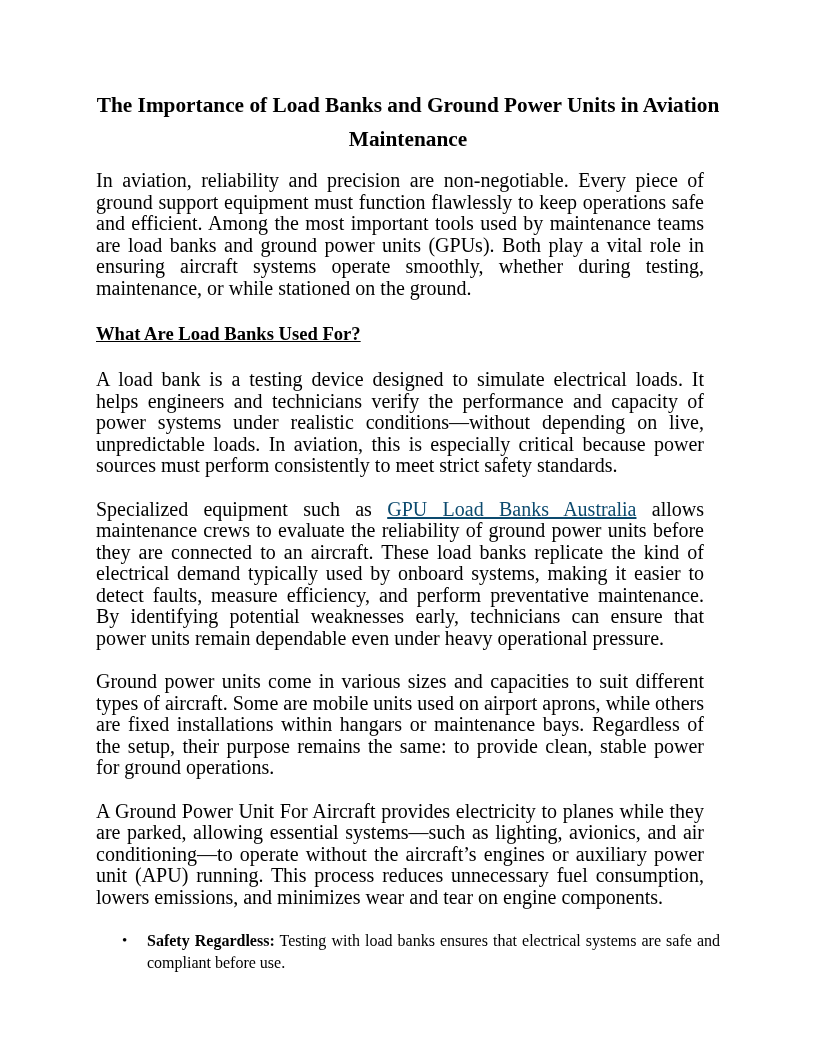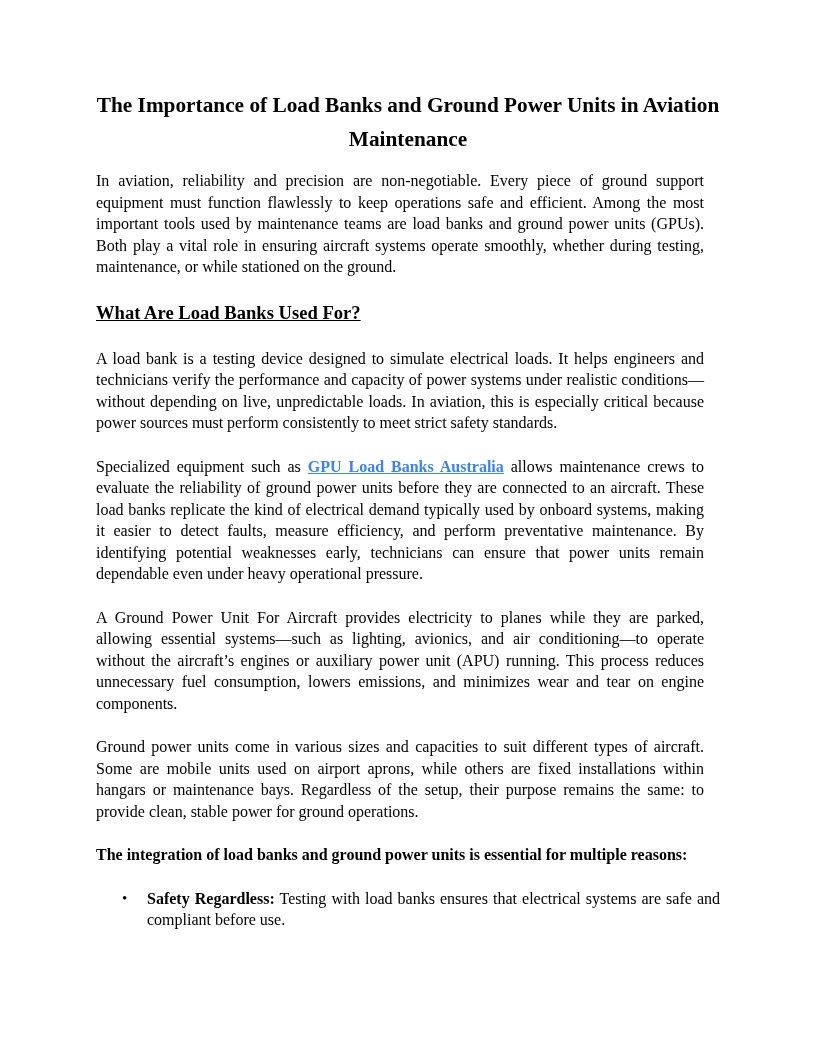--- a/index.html
+++ b/index.html
@@ -22,38 +22,38 @@
     background: #ffffff;
   }
   h1.doc-title {
     font-size: 21.3px;
     line-height: 34px;
     font-weight: bold;
     text-align: center;
     margin: 0 0 14px 0;
   }
   p.body-para {
-    font-size: 16px;
+    font-size: 20px;
     line-height: 21.5px;
     text-align: justify;
     margin: 0 16px 22px 0;
   }
   h2.section-heading {
     font-size: 18.6px;
     line-height: 25px;
     font-weight: bold;
     margin: 0 0 23px 0;
     text-decoration: underline;
   }
   p.bold-para {
     font-weight: bold;
   }
   a.doc-link {
-    color: #3b82f6;
-    font-weight: bold;
+    color: #0c4a6e;
+    font-weight: normal;
     text-decoration: underline;
     cursor: pointer;
   }
   ul.bullet-list {
     list-style: none;
     margin: 0;
     padding: 0;
   }
   ul.bullet-list li {
     display: flex;
@@ -81,26 +81,25 @@
 
   <p class="body-para">In aviation, reliability and precision are non-negotiable. Every piece of ground support equipment must function flawlessly to keep operations safe and efficient. Among the most important tools used by maintenance teams are load banks and ground power units (GPUs). Both play a vital role in ensuring aircraft systems operate smoothly, whether during testing, maintenance, or while stationed on the ground.</p>
 
   <h2 class="section-heading">What Are Load Banks Used For?</h2>
 
   <p class="body-para">A load bank is a testing device designed to simulate electrical loads. It helps engineers and technicians verify the performance and capacity of power systems under realistic conditions—without depending on live, unpredictable loads. In aviation, this is especially critical because power sources must perform consistently to meet strict safety standards.</p>
 
   <p class="body-para"><span>Specialized equipment such as </span><a class="doc-link">GPU Load Banks Australia</a><span> allows maintenance crews to evaluate the reliability of ground power units before they are connected to an aircraft. These load banks replicate the kind of electrical demand typically used by onboard systems, making it easier to detect faults, measure efficiency, and perform preventative maintenance. By identifying potential weaknesses early, technicians can ensure that power units remain dependable even under heavy operational pressure.</span></p>
 
 
+  <p class="body-para">Ground power units come in various sizes and capacities to suit different types of aircraft. Some are mobile units used on airport aprons, while others are fixed installations within hangars or maintenance bays. Regardless of the setup, their purpose remains the same: to provide clean, stable power for ground operations.</p>
+
   <p class="body-para">A Ground Power Unit For Aircraft provides electricity to planes while they are parked, allowing essential systems—such as lighting, avionics, and air conditioning—to operate without the aircraft’s engines or auxiliary power unit (APU) running. This process reduces unnecessary fuel consumption, lowers emissions, and minimizes wear and tear on engine components.</p>
 
-  <p class="body-para">Ground power units come in various sizes and capacities to suit different types of aircraft. Some are mobile units used on airport aprons, while others are fixed installations within hangars or maintenance bays. Regardless of the setup, their purpose remains the same: to provide clean, stable power for ground operations.</p>
 
-
-  <p class="body-para bold-para">The integration of load banks and ground power units is essential for multiple reasons:</p>
 
   <ul class="bullet-list">
     <li>
       <span class="bullet-marker">•</span>
       <span class="li-body"><strong>Safety Regardless:</strong><span> Testing with load banks ensures that electrical systems are safe and compliant before use.</span></span>
     </li>
   </ul>
 
 </div>
 

